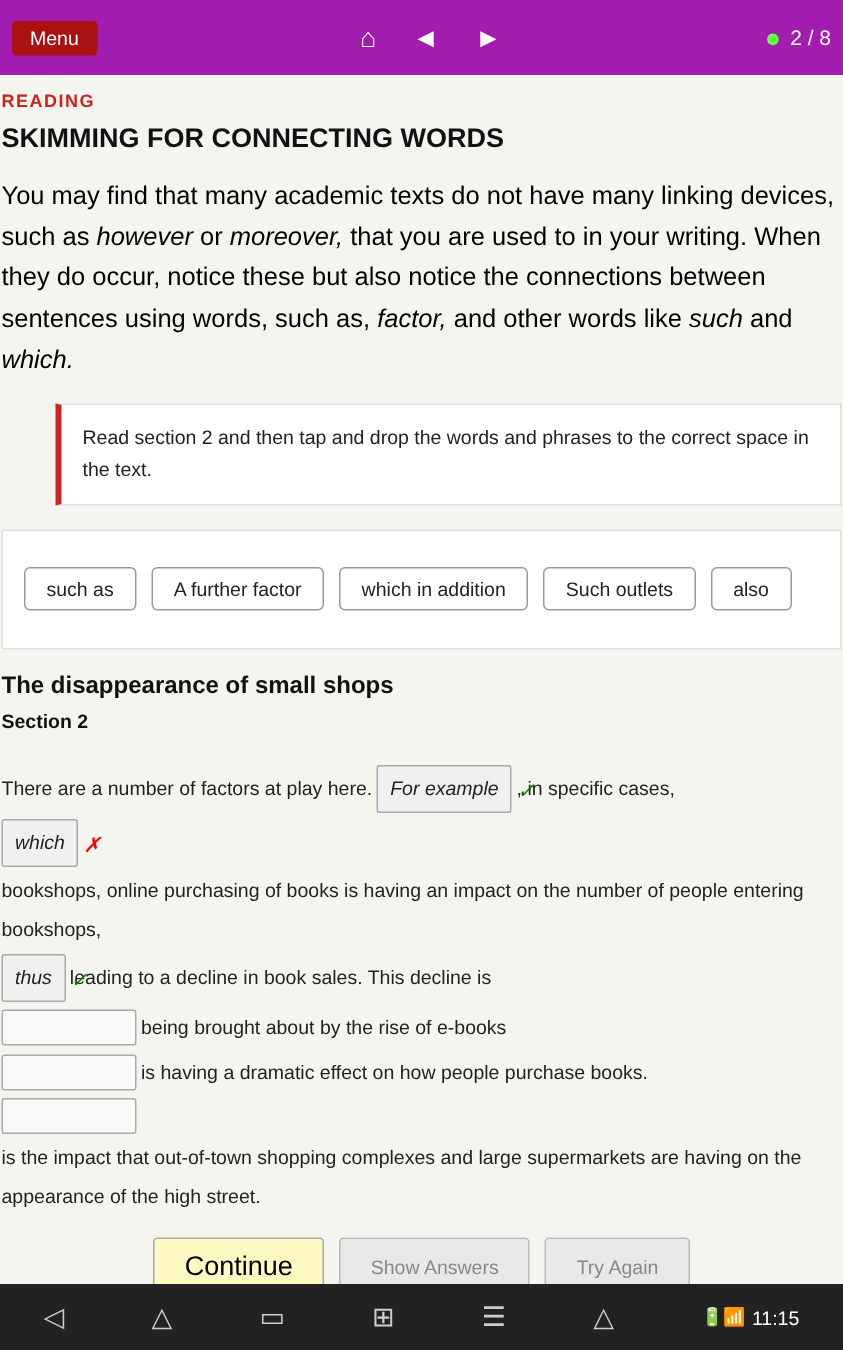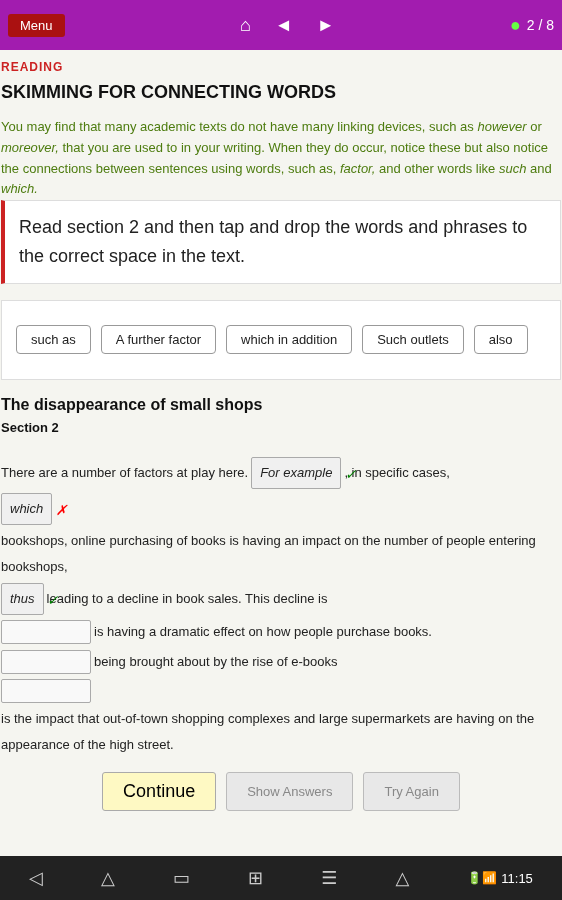--- a/index.html
+++ b/index.html
@@ -58,39 +58,41 @@
     }
 
     .main-title {
       font-size: 18px;
       font-weight: bold;
       color: #111;
       margin-bottom: 14px;
     }
 
     .intro-text {
-      font-size: 13px;
-      color: #4d7c0f;
+      font-size: 17px;
+      color: #000000;
       line-height: 1.6;
+      margin-bottom: 16px;
     }
 
     .intro-text em {
       font-style: italic;
     }
 
     
     .instruction-box {
       background: white;
       border: 1px solid #ddd;
       border-left: 4px solid #cc2222;
       padding: 12px 14px;
       margin-bottom: 16px;
-      font-size: 18px;
+      font-size: 13px;
       color: #222;
       line-height: 1.6;
+      margin-left: 36px;
     }
 
     
     .chips-area {
       background: white;
       border: 1px solid #ddd;
       padding: 14px;
       margin-bottom: 16px;
       min-height: 80px;
       display: flex;
@@ -312,26 +314,26 @@
 
     <div class="passage-line">
       <span class="blank-filled wrong">which</span>
       <span>bookshops, online purchasing of books is having an impact on the number of people entering bookshops,</span>
       <span class="blank-filled correct">thus</span>
       <span>leading to a decline in book sales. This decline is</span>
     </div>
 
     <div class="passage-line">
       <span class="blank"></span>
+      <span>being brought about by the rise of e-books</span>
+    </div>
+
+    <div class="passage-line">
+      <span class="blank"></span>
       <span>is having a dramatic effect on how people purchase books.</span>
-    </div>
-
-    <div class="passage-line">
-      <span class="blank"></span>
-      <span>being brought about by the rise of e-books</span>
     </div>
 
     <div class="passage-line">
       <span class="blank"></span>
       <span>is the impact that out-of-town shopping complexes and large supermarkets are having on the appearance of the high street.</span>
     </div>
 
 
   </div>
 

